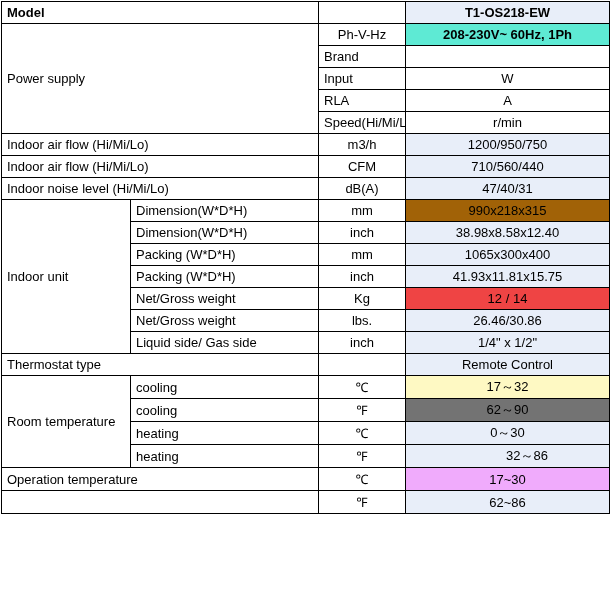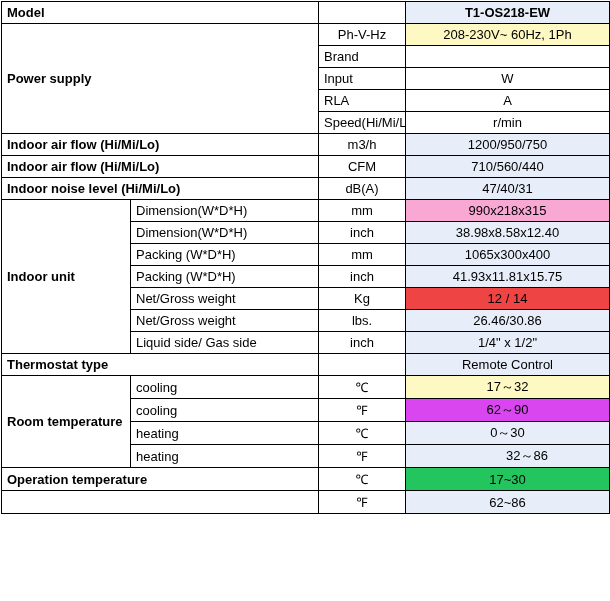--- a/index.html
+++ b/index.html
@@ -29,21 +29,21 @@
     vertical-align: middle;
     white-space: nowrap;
     overflow: hidden;
   }
   
   col.c-label   { width: 129px; }
   col.c-sub     { width: 188px; }
   col.c-unit    { width: 87px; }
   col.c-value   { width: 204px; }
 
-  .cell-label { text-align: left; font-weight: bold; }
+  .cell-label { text-align: left; }
   .cell-sub   { text-align: left; }
   .cell-unit  { text-align: center; }
   .cell-value { text-align: center; background: #e8eef9; }
   .bold { font-weight: bold; }
   .blank-unit { background: #ffffff; }
 </style>
 </head>
 <body>
 
 <table id="spec-table">
@@ -55,21 +55,21 @@
   </colgroup>
   <tbody>
       <tr>
         <td class="cell-label bold" colspan="2">Model</td>
         <td class="cell-unit blank-unit"></td>
         <td class="cell-value bold" style="background: rgb(232, 238, 249);">T1-OS218-EW</td>
       </tr>
       <tr>
         <td class="cell-label" rowspan="5" colspan="2">Power supply</td>
         <td class="cell-unit blank-unit">Ph-V-Hz</td>
-        <td class="cell-value" style="background: #fef9c3;">208-230V~  60Hz, 1Ph</td>
+        <td class="cell-value" style="background: #5eead4; font-weight: bold;">208-230V~  60Hz, 1Ph</td>
       </tr>
       <tr>
         <td class="cell-sub">Brand</td>
         <td class="cell-unit blank-unit"></td>
         <td class="cell-value" style="background: rgb(232, 238, 249);">Shibaura</td>
       </tr>
       <tr>
         <td class="cell-sub">Input</td>
         <td class="cell-unit blank-unit">W</td>
         <td class="cell-value" style="background: rgb(232, 238, 249);">58(Output)</td>
@@ -96,21 +96,21 @@
       </tr>
       <tr>
         <td class="cell-label" colspan="2">Indoor noise level (Hi/Mi/Lo)</td>
         <td class="cell-unit blank-unit">dB(A)</td>
         <td class="cell-value" style="background: rgb(232, 238, 249); text-align: center;">47/40/31</td>
       </tr>
       <tr>
         <td class="cell-label" rowspan="7">Indoor unit</td>
         <td class="cell-sub">Dimension(W*D*H)</td>
         <td class="cell-unit blank-unit">mm</td>
-        <td class="cell-value" style="background: #f9a8d4;">990x218x315</td>
+        <td class="cell-value" style="background: #a16207;">990x218x315</td>
       </tr>
       <tr>
         <td class="cell-sub">Dimension(W*D*H)</td>
         <td class="cell-unit blank-unit">inch</td>
         <td class="cell-value" style="background: rgb(232, 238, 249);">38.98x8.58x12.40</td>
       </tr>
       <tr>
         <td class="cell-sub">Packing  (W*D*H)</td>
         <td class="cell-unit blank-unit">mm</td>
         <td class="cell-value" style="background: rgb(232, 238, 249);">1065x300x400</td>
@@ -142,36 +142,36 @@
       </tr>
       <tr>
         <td class="cell-label" rowspan="4">Room temperature</td>
         <td class="cell-sub">cooling</td>
         <td class="cell-unit blank-unit">℃</td>
         <td class="cell-value" style="background: #fef9c3;">17～32</td>
       </tr>
       <tr>
         <td class="cell-sub">cooling</td>
         <td class="cell-unit blank-unit">℉</td>
-        <td class="cell-value" style="background: #d946ef;">62～90</td>
+        <td class="cell-value" style="background: #737373;">62～90</td>
       </tr>
       <tr>
         <td class="cell-sub">heating</td>
         <td class="cell-unit blank-unit">℃</td>
         <td class="cell-value" style="background: rgb(232, 238, 249);">0～30</td>
       </tr>
       <tr>
         <td class="cell-sub">heating</td>
         <td class="cell-unit blank-unit">℉</td>
         <td class="cell-value" style="background: rgb(232, 238, 249); padding-left: 44px;">32～86</td>
       </tr>
       <tr>
         <td class="cell-label" colspan="2">Operation temperature</td>
         <td class="cell-unit blank-unit">℃</td>
-        <td class="cell-value" style="background: #22c55e; margin-left: 16px;">17~30</td>
+        <td class="cell-value" style="background: #f0abfc; margin-left: 16px;">17~30</td>
       </tr>
       <tr>
         <td class="cell-label" colspan="2"></td>
         <td class="cell-unit blank-unit">℉</td>
         <td class="cell-value" style="background: rgb(232, 238, 249);">62~86</td>
       </tr>
     </tbody>
 </table>
 
 </body></html>

